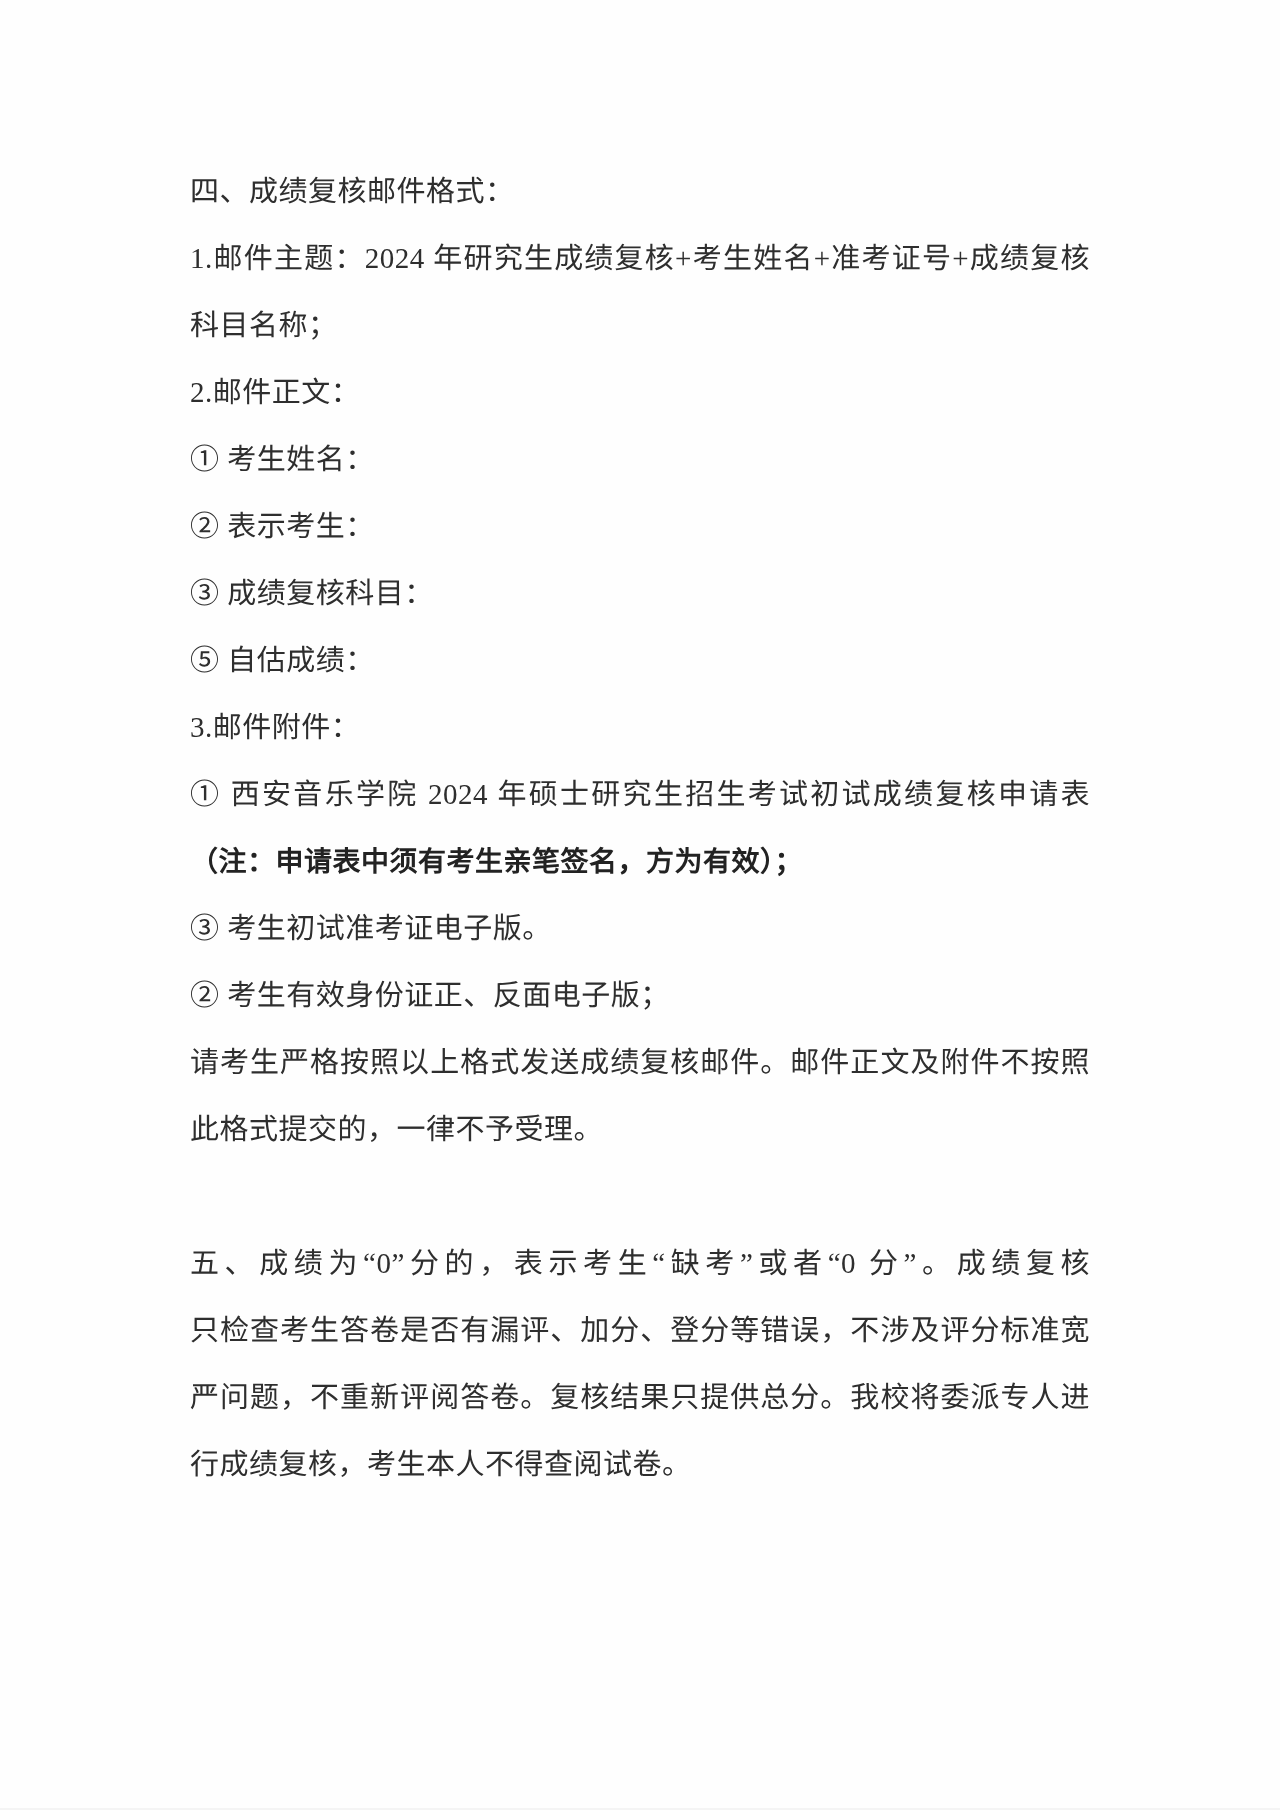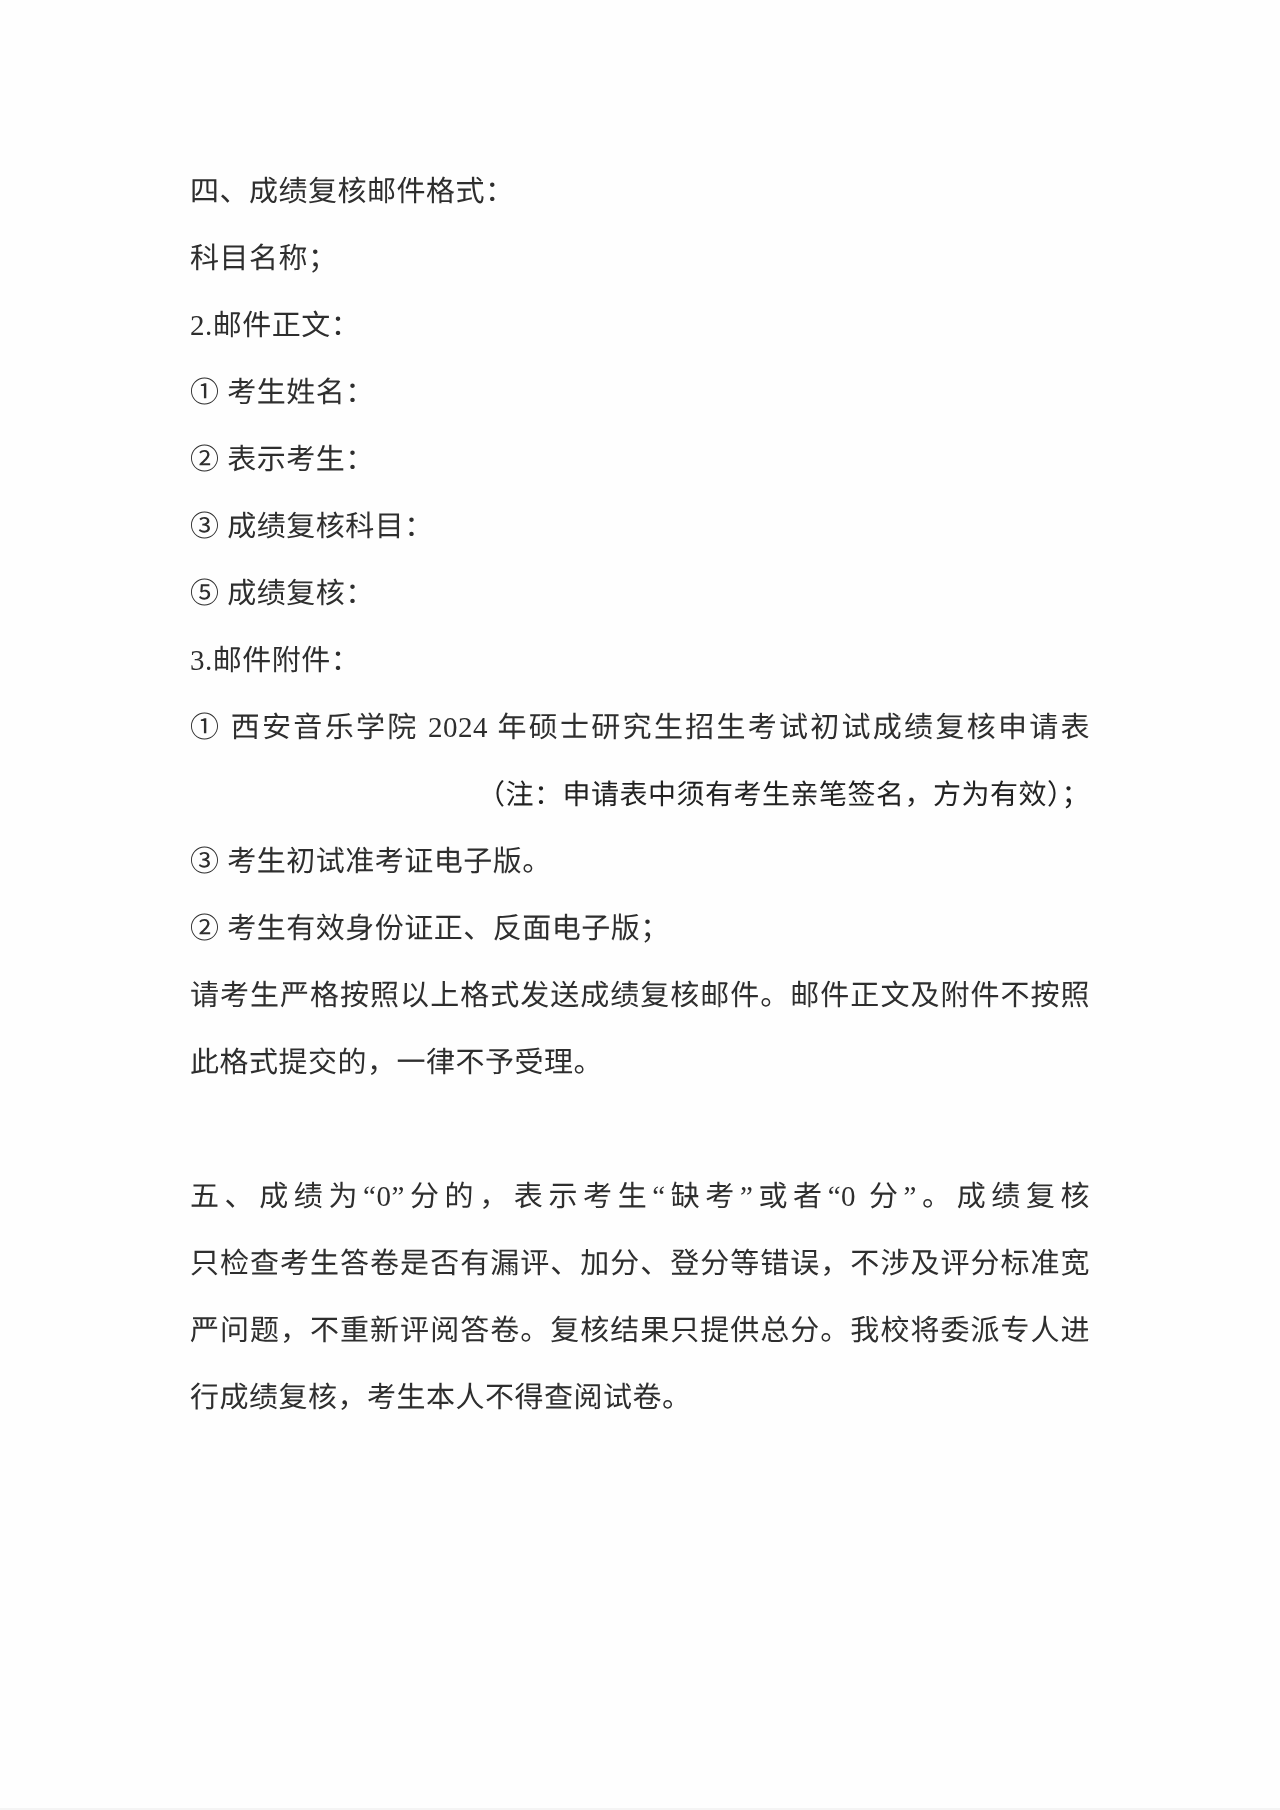--- a/index.html
+++ b/index.html
@@ -30,42 +30,42 @@
     line-height: 67px;
     font-size: 29px;
     color: #2e2e2e;
     letter-spacing: 0.5px;
   }
   .line.justify {
     text-align: justify;
     text-align-last: justify;
   }
   .line.bold {
-    font-weight: 400;
+    font-weight: 700;
     font-family: "Liberation Sans", "DejaVu Sans", sans-serif;
     font-size: 28px;
     color: #222222;
-    text-align: right;
   }
   .line.spacer {
     
   }
 </style>
 </head>
 <body>
 
 <div class="page">
   <div class="content">
       <div class="line">四、成绩复核邮件格式：</div>
+      <div class="line justify">1.邮件主题：2024 年研究生成绩复核+考生姓名+准考证号+成绩复核</div>
       <div class="line">科目名称；</div>
       <div class="line">2.邮件正文：</div>
       <div class="line">① 考生姓名：</div>
       <div class="line">② 表示考生：</div>
       <div class="line">③ 成绩复核科目：</div>
-      <div class="line">⑤ 成绩复核：</div>
+      <div class="line">⑤ 自估成绩：</div>
       <div class="line">3.邮件附件：</div>
       <div class="line justify">① 西安音乐学院 2024 年硕士研究生招生考试初试成绩复核申请表</div>
       <div class="line bold">（注：申请表中须有考生亲笔签名，方为有效）；</div>
       <div class="line">③ 考生初试准考证电子版。</div>
       <div class="line">② 考生有效身份证正、反面电子版；</div>
       <div class="line justify">请考生严格按照以上格式发送成绩复核邮件。邮件正文及附件不按照</div>
       <div class="line">此格式提交的，一律不予受理。</div>
       <div class="line spacer"></div>
       <div class="line justify">五、成绩为“0”分的，表示考生“缺考”或者“0 分”。成绩复核</div>
       <div class="line justify">只检查考生答卷是否有漏评、加分、登分等错误，不涉及评分标准宽</div>

